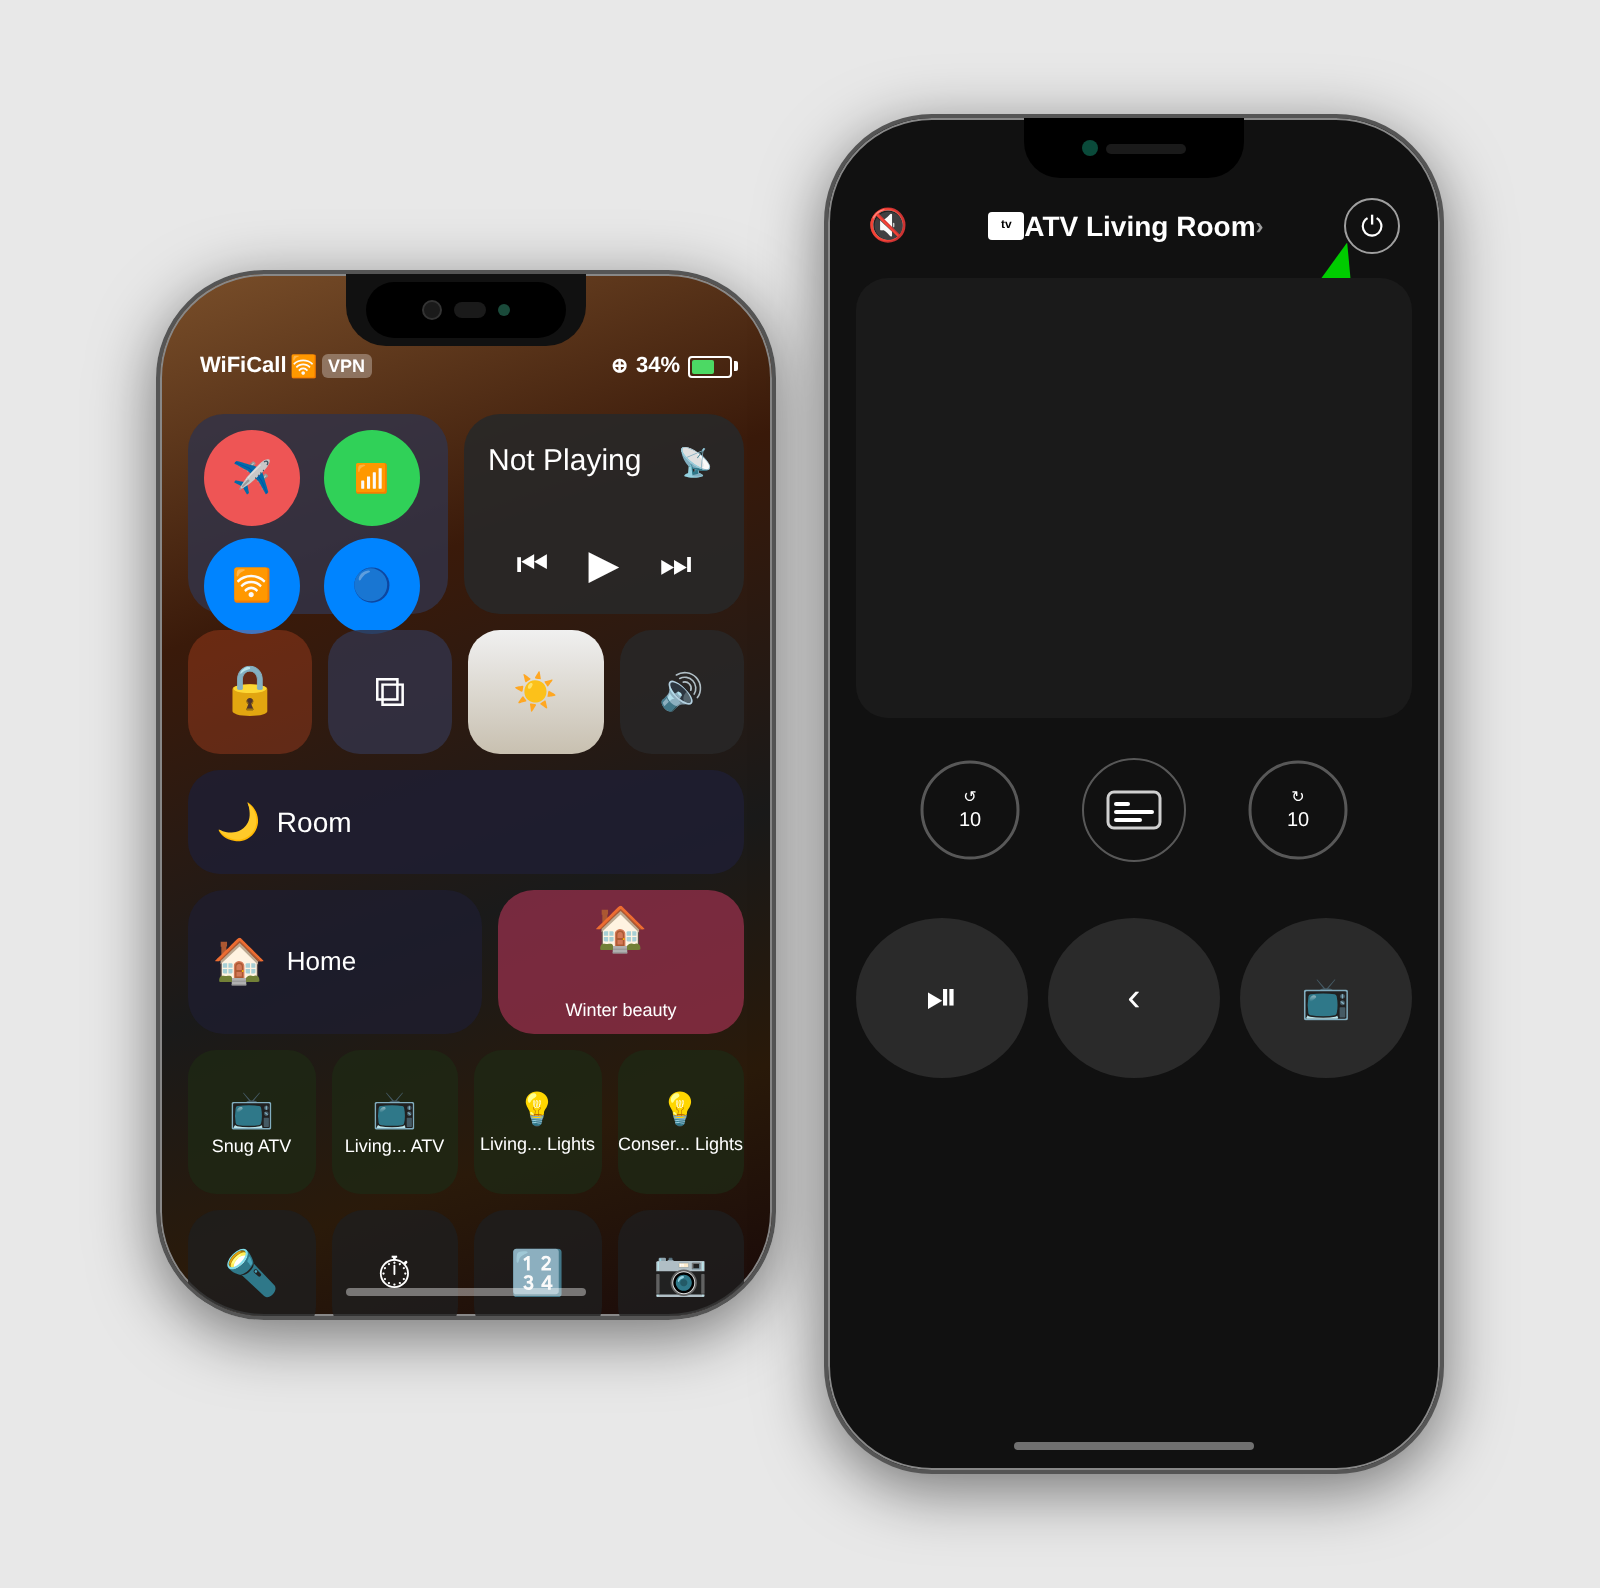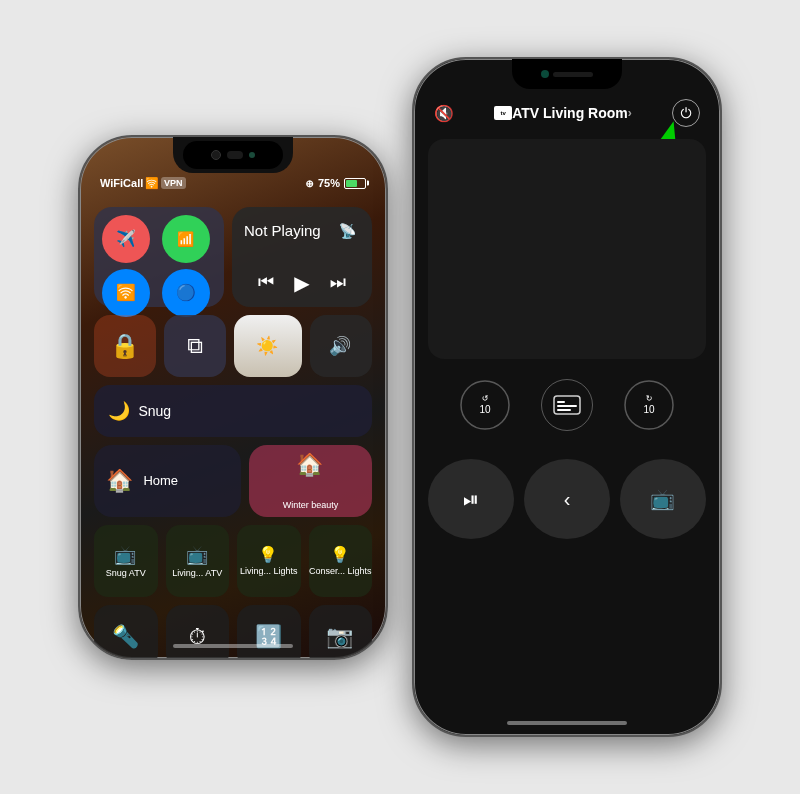--- a/index.html
+++ b/index.html
@@ -506,21 +506,21 @@
   </div>
 
   <div class="status-bar">
     <div class="status-left">
       <span style="font-size:11px;">WiFiCall</span>
       <span style="font-size:11px;"> 🛜 </span>
       <span style="font-size:9px;background:rgba(255,255,255,0.3);padding:1px 3px;border-radius:3px;">VPN</span>
     </div>
     <div class="status-right">
       <span style="font-size:10px;">⊕</span>
-      <span style="font-size:11px;">75%</span>
+      <span style="font-size:11px;">34%</span>
       <div class="battery-icon">
         <div class="battery-fill"></div>
       </div>
     </div>
   </div>
 
   <div class="cc-grid">
 
     <div class="cc-row">
       <div class="connectivity-block">
@@ -545,21 +545,21 @@
     <div class="cc-row">
       <div class="screen-lock-btn">🔒</div>
       <div class="mirror-btn">⧉</div>
       <div class="brightness-block" style="flex:1;height:62px;background:linear-gradient(to bottom,#f0f0f0,#c8c0b0);border-radius:16px;display:flex;align-items:center;justify-content:center;font-size:18px;color:#555;">☀️</div>
       <div class="vol-block" style="width:62px;height:62px;background:rgba(40,40,40,0.85);border-radius:16px;display:flex;align-items:center;justify-content:center;font-size:18px;color:white;">🔊</div>
     </div>
 
     <div class="cc-row">
       <div class="focus-btn">
         <span style="font-size:18px;">🌙</span>
-        <span>Snug</span>
+        <span>Room</span>
       </div>
     </div>
 
     <div class="cc-row">
       <div class="app-block">
         <span class="app-icon-home">🏠</span>
         <span>Home</span>
       </div>
       <div class="shortcut-block">
         <span class="sh-icon">🏠</span>

